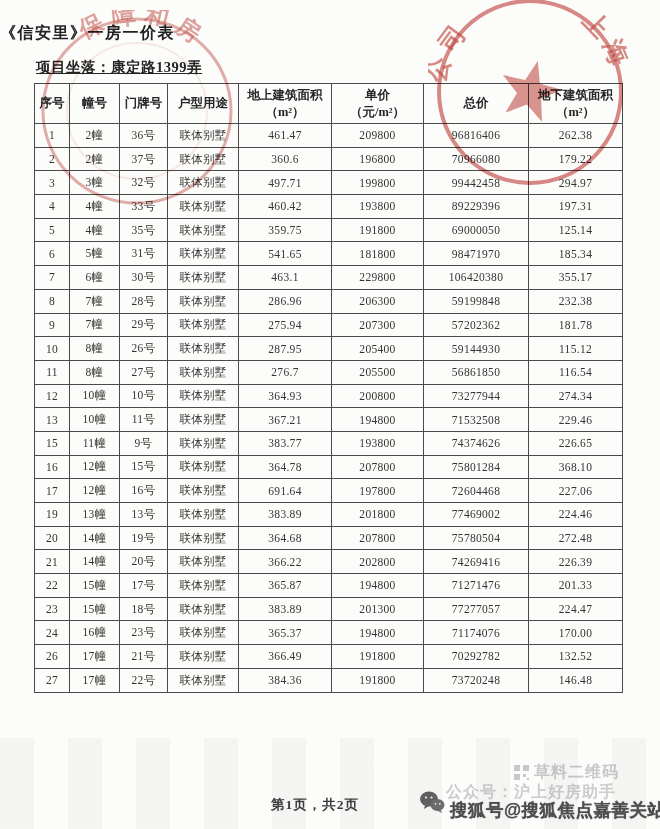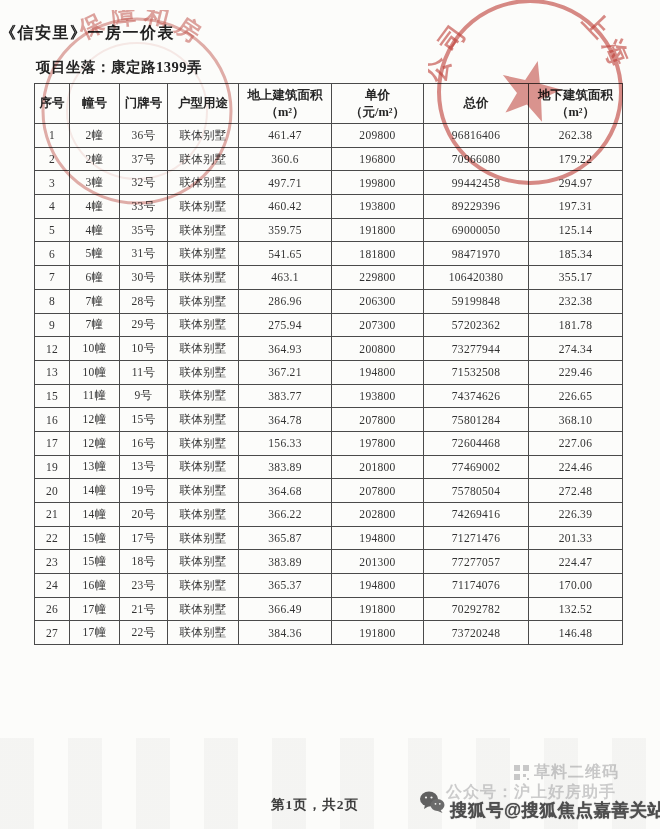--- a/index.html
+++ b/index.html
@@ -8,21 +8,21 @@
     background:#fcfcfa;
     font-family:"Liberation Serif","DejaVu Serif",serif;
     color:#2e2e2e;
   }
   .doc-title{
     position:absolute;top:23px;left:0;width:660px;text-align:left;
     font-size:16px;font-weight:bold;letter-spacing:1.5px;color:#222;
   }
   .location-line{
     position:absolute;top:58px;left:36px;
-    font-size:14.5px;font-weight:bold;letter-spacing:0.5px;color:#252525;
+    font-size:14.5px;font-weight:bold;letter-spacing:0.5px;color:#252525;text-decoration:underline;
   }
   table.price-table{
     position:absolute;top:83px;left:34px;width:588px;
     border-collapse:collapse;table-layout:fixed;border-radius:26px;
   }
   .price-table th,.price-table td{
     border:1.6px solid #4a4a4a;text-align:center;vertical-align:middle;
     padding:0;overflow:hidden;
   }
   .price-table thead th{
@@ -187,21 +187,41 @@
         <td>9</td>
         <td>7幢</td>
         <td>29号</td>
         <td>联体别墅</td>
         <td>275.94</td>
         <td>207300</td>
         <td>57202362</td>
         <td>181.78</td>
       </tr>
 
-
+      <tr>
+        <td>10</td>
+        <td>8幢</td>
+        <td>26号</td>
+        <td>联体别墅</td>
+        <td>287.95</td>
+        <td>205400</td>
+        <td>59144930</td>
+        <td>115.12</td>
+      </tr>
+
+      <tr>
+        <td>11</td>
+        <td>8幢</td>
+        <td>27号</td>
+        <td>联体别墅</td>
+        <td>276.7</td>
+        <td>205500</td>
+        <td>56861850</td>
+        <td>116.54</td>
+      </tr>
 
       <tr>
         <td>12</td>
         <td>10幢</td>
         <td>10号</td>
         <td>联体别墅</td>
         <td>364.93</td>
         <td>200800</td>
         <td>73277944</td>
         <td>274.34</td>
@@ -239,21 +259,21 @@
         <td>207800</td>
         <td>75801284</td>
         <td>368.10</td>
       </tr>
 
       <tr>
         <td>17</td>
         <td>12幢</td>
         <td>16号</td>
         <td>联体别墅</td>
-        <td>156.33</td>
+        <td>691.64</td>
         <td>197800</td>
         <td>72604468</td>
         <td>227.06</td>
       </tr>
 
 
       <tr>
         <td>19</td>
         <td>13幢</td>
         <td>13号</td>

